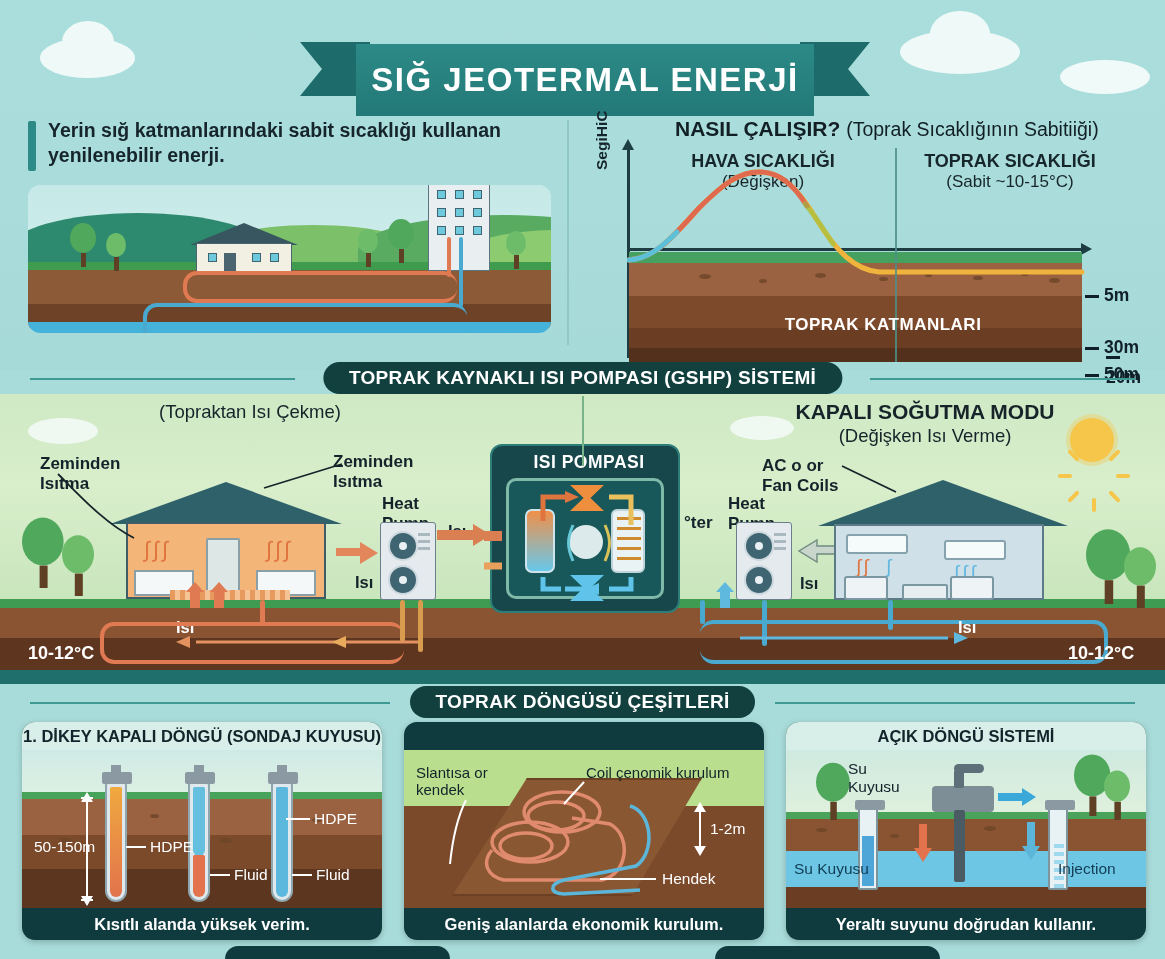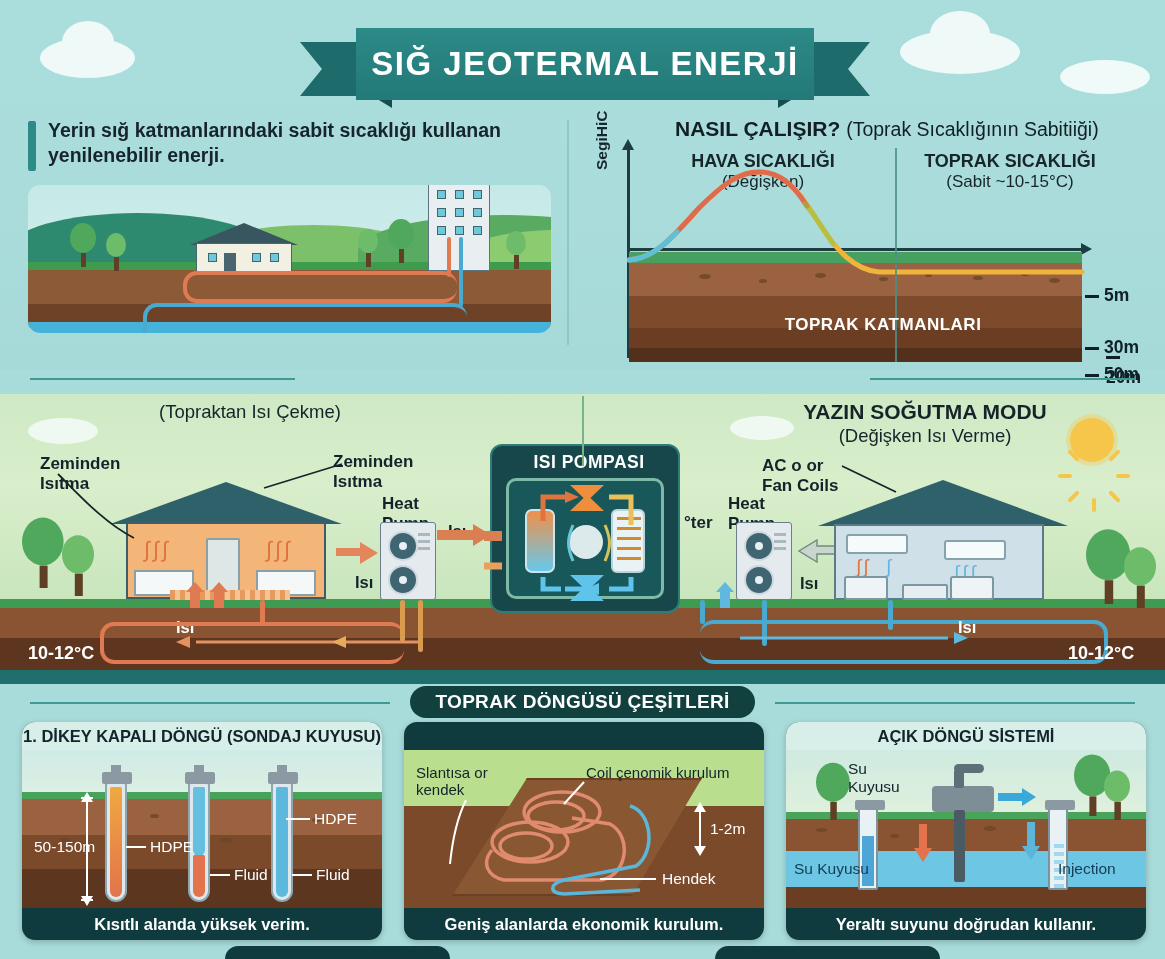--- a/index.html
+++ b/index.html
@@ -22,21 +22,21 @@
   .cloud.c3{left:1060px;top:60px;width:90px;height:34px;}
 
   
   .ribbon-wrap{position:absolute;left:300px;top:28px;width:570px;height:78px;}
   .rib-tail{position:absolute;top:14px;width:70px;height:54px;background:#1d6b6b;}
   .rib-tail.left{left:0;clip-path:polygon(0 0,100% 0,100% 100%,0 100%,22px 50%);}
   .rib-tail.right{right:0;clip-path:polygon(0 0,100% 0,calc(100% - 22px) 50%,100% 100%,0 100%);}
   .rib-fold{position:absolute;width:36px;height:22px;background:#134f4f;top:58px;}
   .rib-fold.l{left:56px;clip-path:polygon(0 0,100% 0,100% 100%);}
   .rib-fold.r{right:56px;clip-path:polygon(0 0,100% 0,0 100%);}
-  .rib-main{position:absolute;left:56px;right:56px;top:0;height:72px;
+  .rib-main{position:absolute;left:56px;right:56px;top:16px;height:72px;
     background:linear-gradient(180deg,#2c8a87 0%,#237977 100%);
     display:flex;align-items:center;justify-content:center;}
   .rib-main span{color:#fff;font-size:33px;font-weight:bold;letter-spacing:1.5px;}
 
   
   .intro{position:absolute;left:28px;top:118px;width:520px;}
   .intro .bar{position:absolute;left:0;top:3px;width:8px;height:50px;background:#2c8a87;border-radius:2px;}
   .intro p{margin:0 0 0 20px;font-size:19.5px;font-weight:bold;color:#16242b;line-height:1.28;}
 
   .illus{position:absolute;left:28px;top:185px;width:523px;height:148px;border-radius:12px;overflow:hidden;}
@@ -327,20 +327,23 @@
       <span class="tick"></span><span>30m</span>
     </div>
     <div class="depth" style="left:500px;top:249px;">
       <span class="tick"></span><span>50m</span>
     </div>
   </div>
 
   <div class="band-head">
     <div class="ln l"></div>
     <div class="ln r"></div>
+    <div class="pill">
+      <span>TOPRAK KAYNAKLI ISI POMPASI (GSHP) SİSTEMİ</span>
+    </div>
   </div>
 
   <div class="gshp">
     <div class="gs-sky"></div>
     <div class="gs-grass"></div>
     <div class="gs-soil1"></div>
     <div class="gs-soil2"></div>
     <div class="gs-base"></div>
 
     <div class="cloud" style="left:28px;top:24px;width:70px;height:26px;background:#f0faf3;"></div>
@@ -355,21 +358,21 @@
       <div class="ray" style="transform:rotate(225deg)"></div>
       <div class="ray" style="transform:rotate(270deg)"></div>
       <div class="ray" style="transform:rotate(315deg)"></div>
     </div>
 
     <div class="mode-title" style="left:100px;top:6px;width:300px;">
       <span class="s">(Topraktan Isı Çekme)</span>
     </div>
 
     <div class="mode-title" style="left:775px;top:6px;width:300px;">
-      <span>YAZIN SOĞUTMA MODU</span>
+      <span>KAPALI SOĞUTMA MODU</span>
       <span class="s">(Değişken Isı Verme)</span>
     </div>
 
     <div class="callout" style="left:40px;top:60px;">Zeminden<br>Isıtma</div>
     <div class="callout" style="left:333px;top:58px;">Zeminden<br>Isıtma</div>
     <div class="callout" style="left:382px;top:100px;">Heat<br>Pump</div>
     <div class="isi" style="left:355px;top:179px;">Isı</div>
     <div class="isi" style="left:448px;top:128px;">Isı</div>
     <div class="isi w" style="left:176px;top:224px;">Isı</div>
     <div class="temp-lab" style="left:28px;top:249px;">10-12°C</div>

